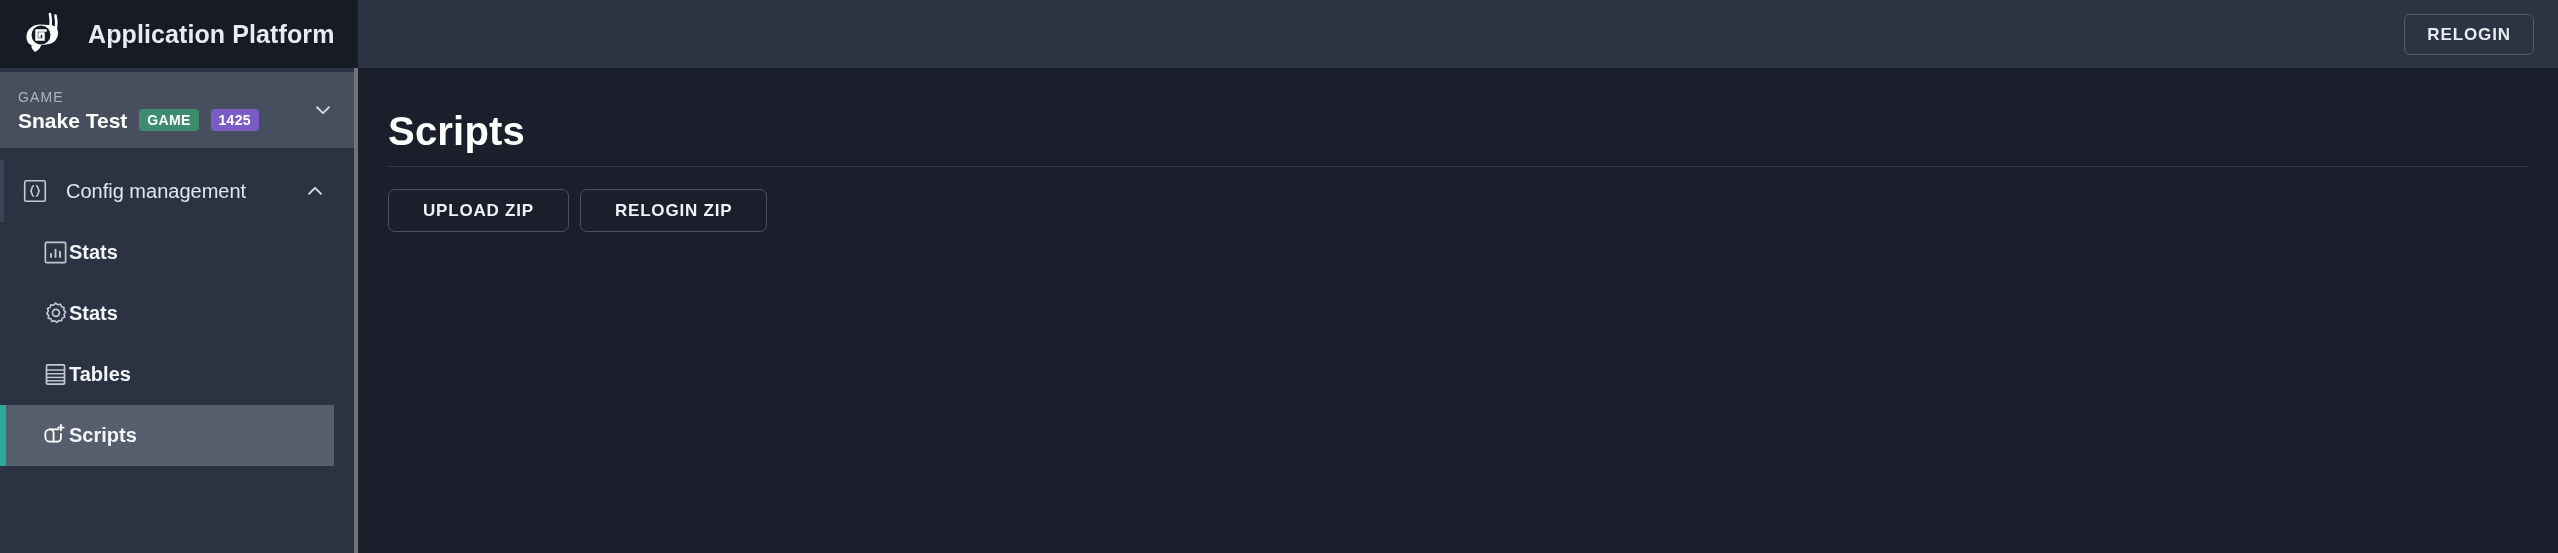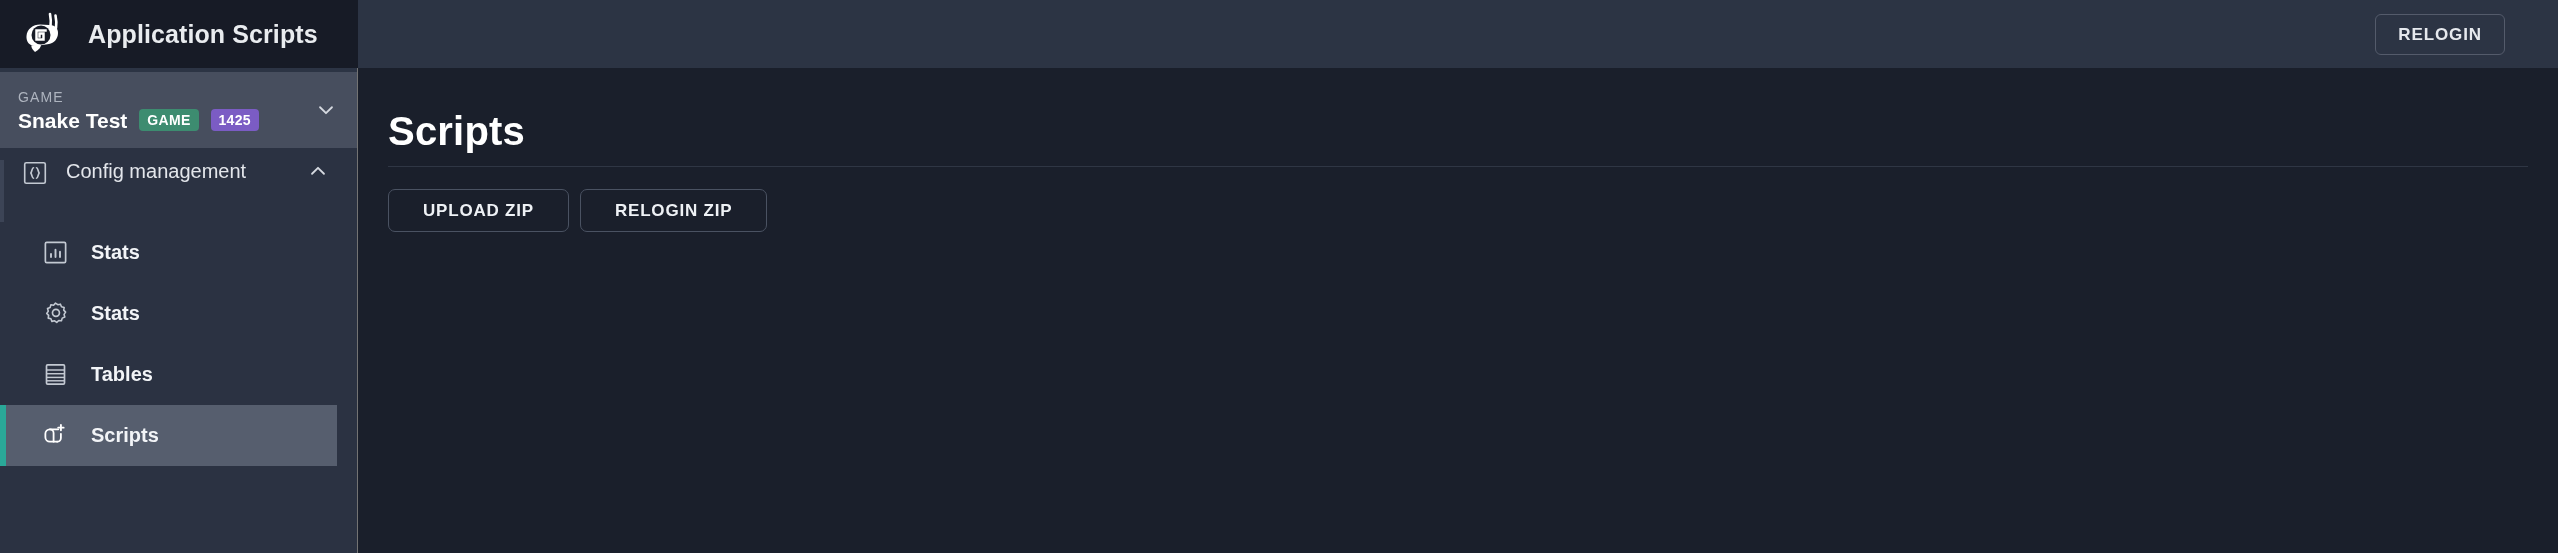--- a/index.html
+++ b/index.html
@@ -54,21 +54,21 @@
     font-weight: bold;
     letter-spacing: 0.1px;
     white-space: nowrap;
   }
 
   .topbar-spacer { flex: 1 1 auto; }
 
   .topbar-actions {
     display: flex;
     align-items: center;
-    padding-right: 53px;
+    padding-right: 24px;
   }
 
   .relogin-btn {
     border: 1px solid #545b6b;
     border-radius: 6px;
     background: transparent;
     color: #e6e9ee;
     font-family: inherit;
     font-size: 17px;
     font-weight: bold;
@@ -86,21 +86,21 @@
     min-height: 0;
   }
 
   
   .sidebar {
     width: 358px;
     min-width: 358px;
     background: #2b3242;
     display: flex;
     flex-direction: column;
-    border-right: 1px solid #737373;
+    border-right: 4px solid #737373;
   }
 
   .game-selector {
     background: #474e5e;
     height: 80px;
     min-height: 80px;
     display: flex;
     align-items: center;
     padding: 0 20px 0 18px;
     cursor: pointer;
@@ -159,21 +159,21 @@
 
   .nav {
     flex: 1 1 auto;
     padding-top: 12px;
     overflow: hidden;
   }
 
   .nav-group-header {
     position: relative;
     display: flex;
-    align-items: flex-start;
+    align-items: center;
     height: 62px;
     padding-left: 22px;
     padding-right: 28px;
     gap: 18px;
     cursor: pointer;
   }
   .nav-group-header::before {
     content: "";
     position: absolute;
     left: 0; top: 0; bottom: 0;
@@ -188,21 +188,20 @@
     white-space: nowrap;
   }
 
   .nav-item {
     position: relative;
     display: flex;
     align-items: center;
     height: 61px;
     margin-right: 20px;
     padding-left: 42px;
-    gap: 22px;
     cursor: pointer;
   }
 
   .nav-item.active {
     background: #565e6e;
   }
   .nav-item.active::before {
     content: "";
     position: absolute;
     left: 0; top: 0; bottom: 0;
@@ -290,21 +289,21 @@
       <span class="brand-logo-wrap">
         <svg class="brand-logo" viewBox="0 0 48 48" fill="none" aria-hidden="true">
           <path d="M28 4 C29 9 29 13 28.5 17" stroke="#ffffff" stroke-width="2.6" stroke-linecap="round"></path>
           <path d="M33.5 5.5 C34.5 10 34.5 14 34 18" stroke="#ffffff" stroke-width="2.6" stroke-linecap="round"></path>
           <path d="M27 15 C33 15 36 18 36 23 C36 29 32 33 27 34 L14 36 C8 36.5 4 32 4.5 26 C5 19 11 14.5 18 14.5 L27 15 Z" fill="#ffffff"></path>
           <path d="M13 42 C10 39 9 37 9.5 35.5 L19 34.5 C19 37 17 40 13 42 Z" fill="#ffffff"></path>
           <circle cx="19" cy="25" r="9.5" fill="#171b26"></circle>
           <path d="M23.5 20.5 L14.5 20.5 L14.5 29.5 L21.5 29.5 L21.5 23.5 L17.5 23.5 L17.5 26.6" stroke="#ffffff" stroke-width="2.5" fill="none" stroke-linecap="square" stroke-linejoin="miter"></path>
         </svg>
       </span>
-      <span class="brand-title">Application Scripts</span>
+      <span class="brand-title">Application Platform</span>
     </div>
 
     <div class="topbar-spacer"></div>
 
     <div class="topbar-actions">
       <button class="relogin-btn">RELOGIN</button>
     </div>
   </div>
 
   <div class="body-row">

